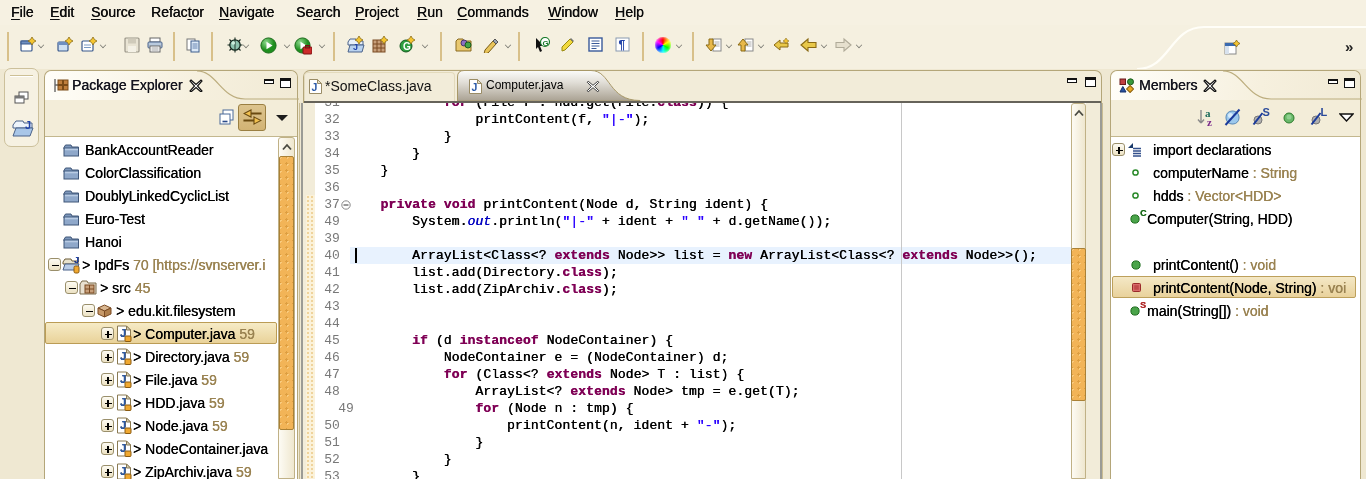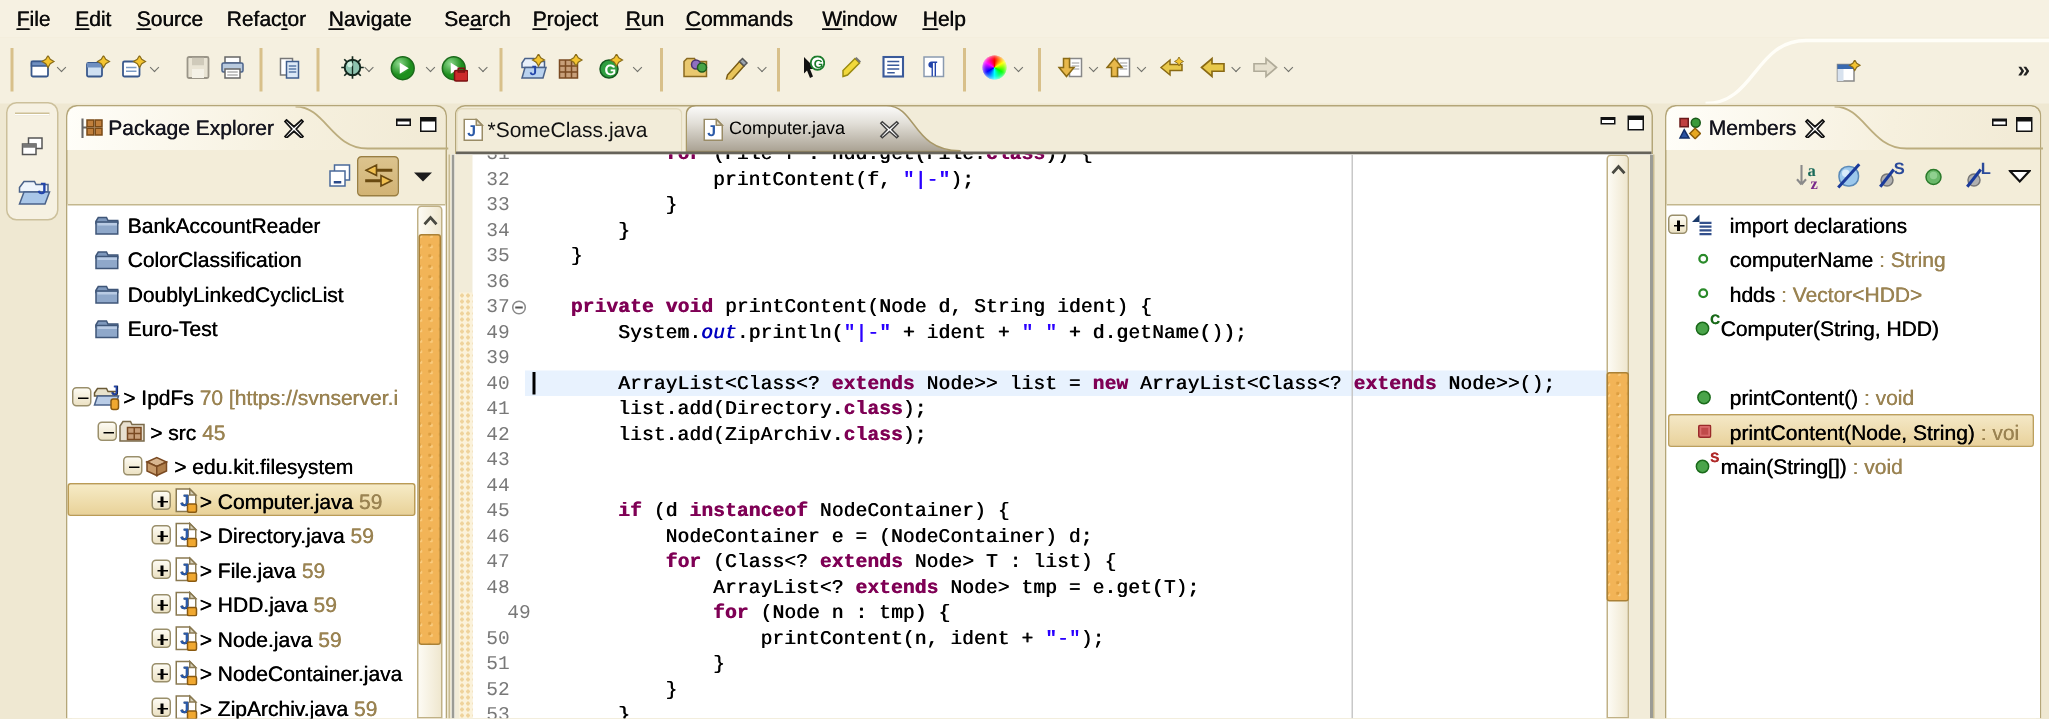--- a/index.html
+++ b/index.html
@@ -270,20 +270,28 @@
       </svg>
       <div class="lbl abs" style="left:40px;top:4px">DoublyLinkedCyclicList</div>
     </div>
 <div class="trow" style="left:45px;top:207px;width:233px">
       <svg class="abs" style="left:18px;top:5px" width="17" height="14" viewBox="0 0 17 14">
         <path d="M1 4.5 L2.5 2h5.5l1 2h6.5v2H1z" fill="#7e98bc" stroke="#3f5678"></path>
         <rect x="1" y="5" width="14.5" height="8" fill="#8fa8ca" stroke="#3f5678"></rect>
         <path d="M2 6.5h13" stroke="#b9cbe4" stroke-width="1.6"></path>
       </svg>
       <div class="lbl abs" style="left:40px;top:4px">Euro-Test</div>
+    </div>
+<div class="trow" style="left:45px;top:230px;width:233px">
+      <svg class="abs" style="left:18px;top:5px" width="17" height="14" viewBox="0 0 17 14">
+        <path d="M1 4.5 L2.5 2h5.5l1 2h6.5v2H1z" fill="#7e98bc" stroke="#3f5678"></path>
+        <rect x="1" y="5" width="14.5" height="8" fill="#8fa8ca" stroke="#3f5678"></rect>
+        <path d="M2 6.5h13" stroke="#b9cbe4" stroke-width="1.6"></path>
+      </svg>
+      <div class="lbl abs" style="left:40px;top:4px">Hanoi</div>
     </div>
 <div class="trow" style="left:45px;top:253px;width:233px">
       <div class="plusbox" style="left:3px;top:5px">
         <div class="pbh"></div>
       </div>
       <svg class="abs" style="left:17px;top:3px" width="19" height="18" viewBox="0 0 19 18">
         <path d="M1 6l2-3h6l1 2h6v3H1z" fill="#e8e2cc" stroke="#6a5a36"></path>
         <path d="M1 14l2-6h14l-2 6z" fill="#b9cce6" stroke="#4a628a"></path>
         <text x="12" y="7" font-family="Liberation Sans" font-weight="bold" font-size="9" fill="#2244aa">J</text>
         <rect x="12" y="10" width="5" height="7" rx="1.5" fill="#f0a830" stroke="#8a5a10"></rect>

